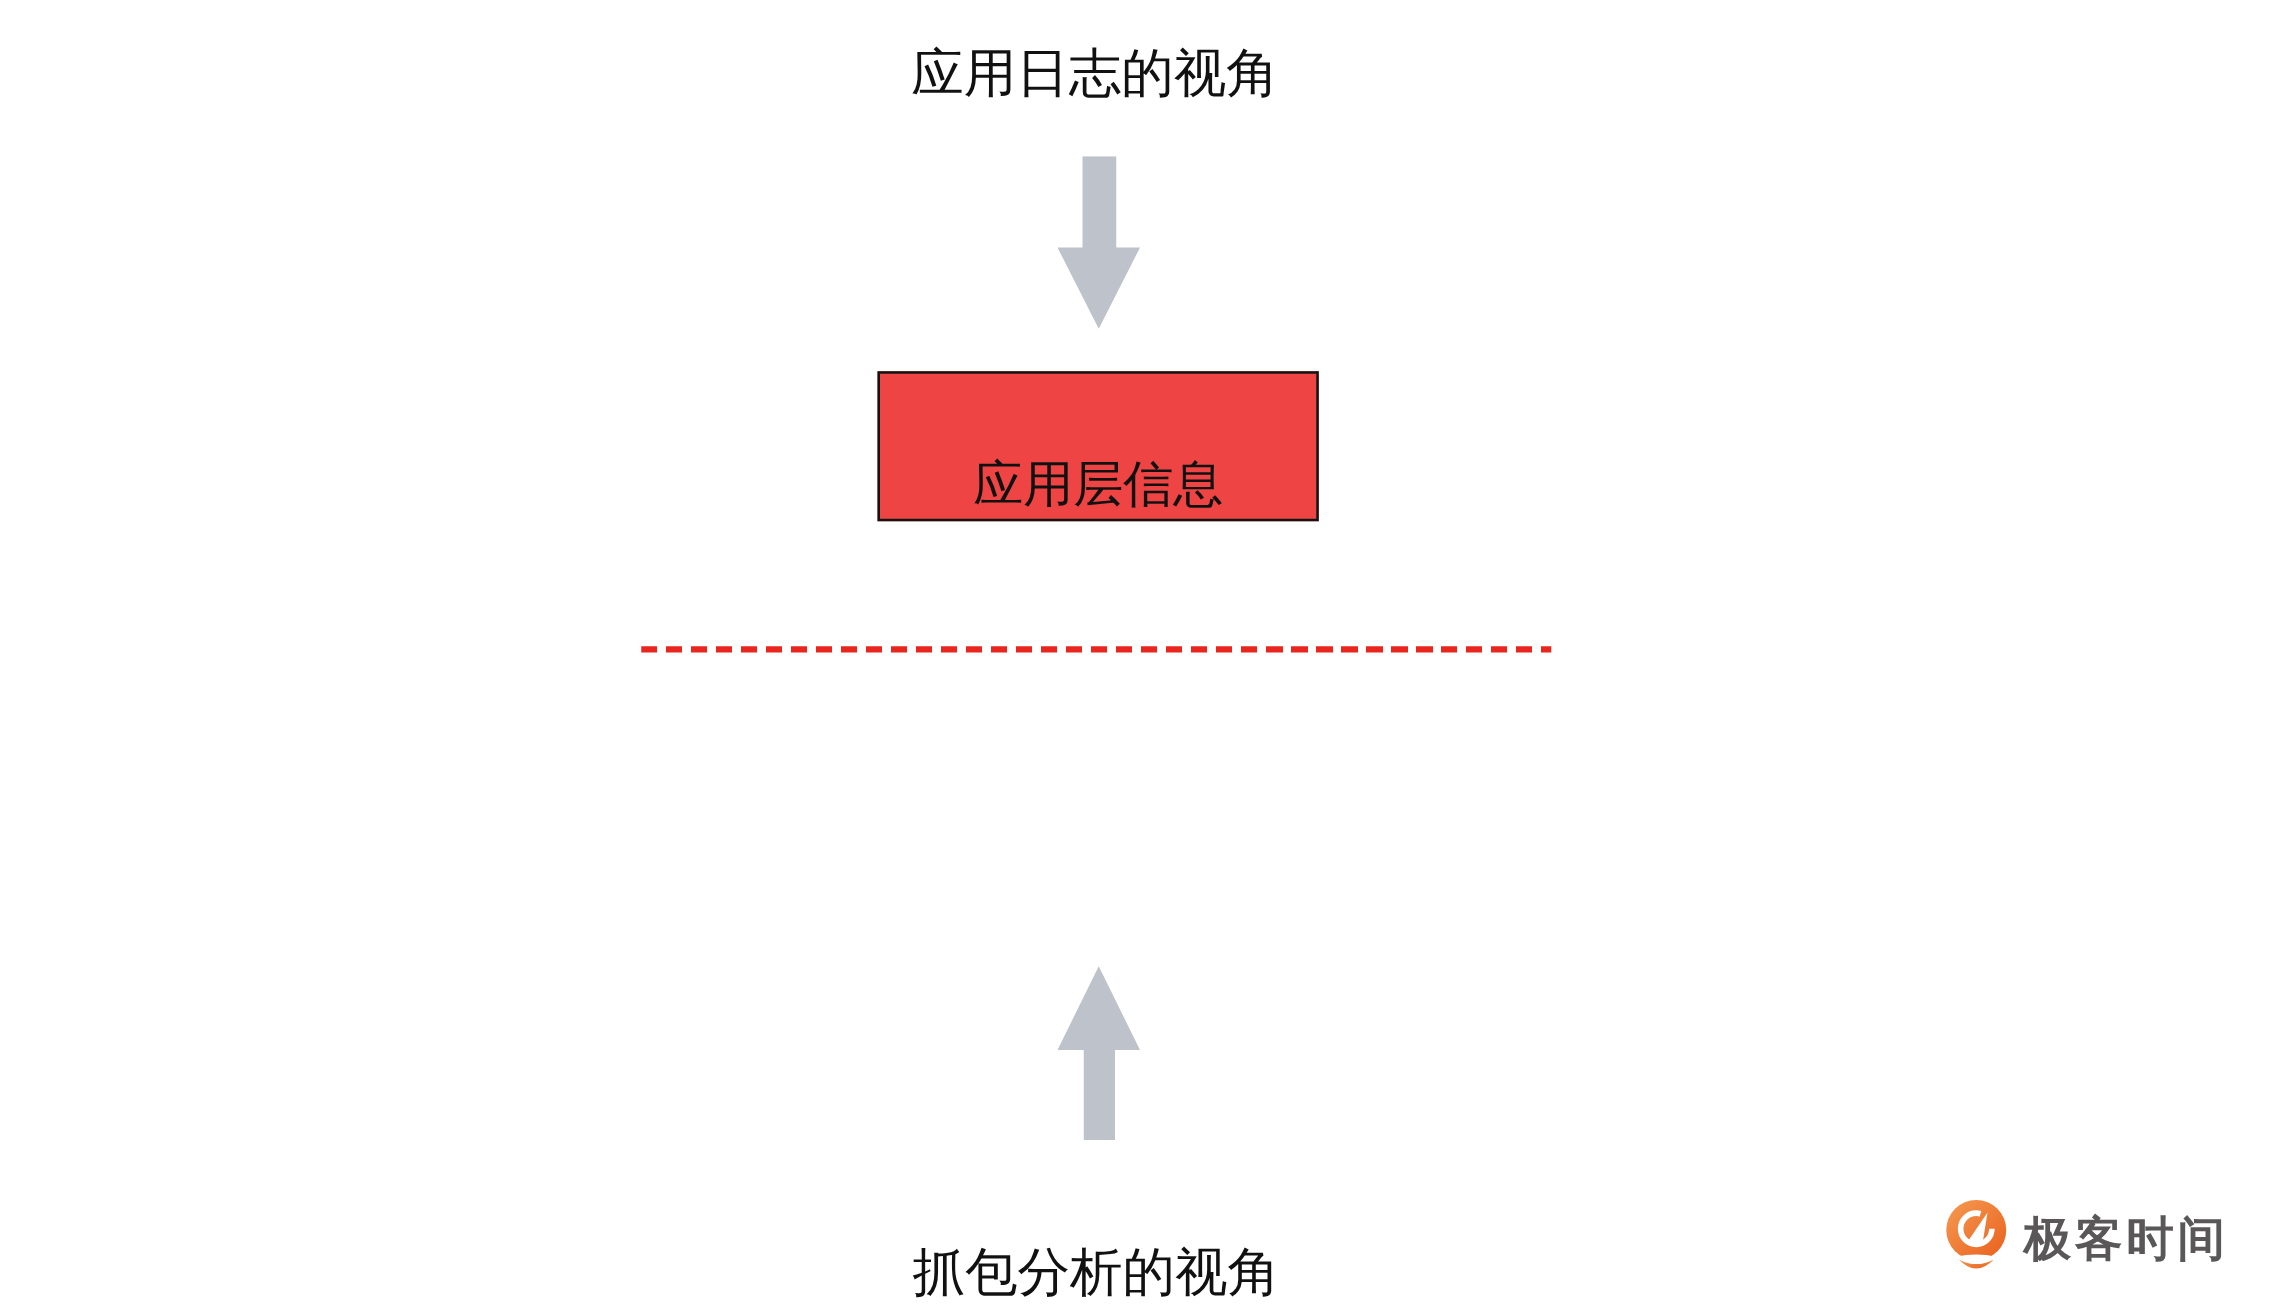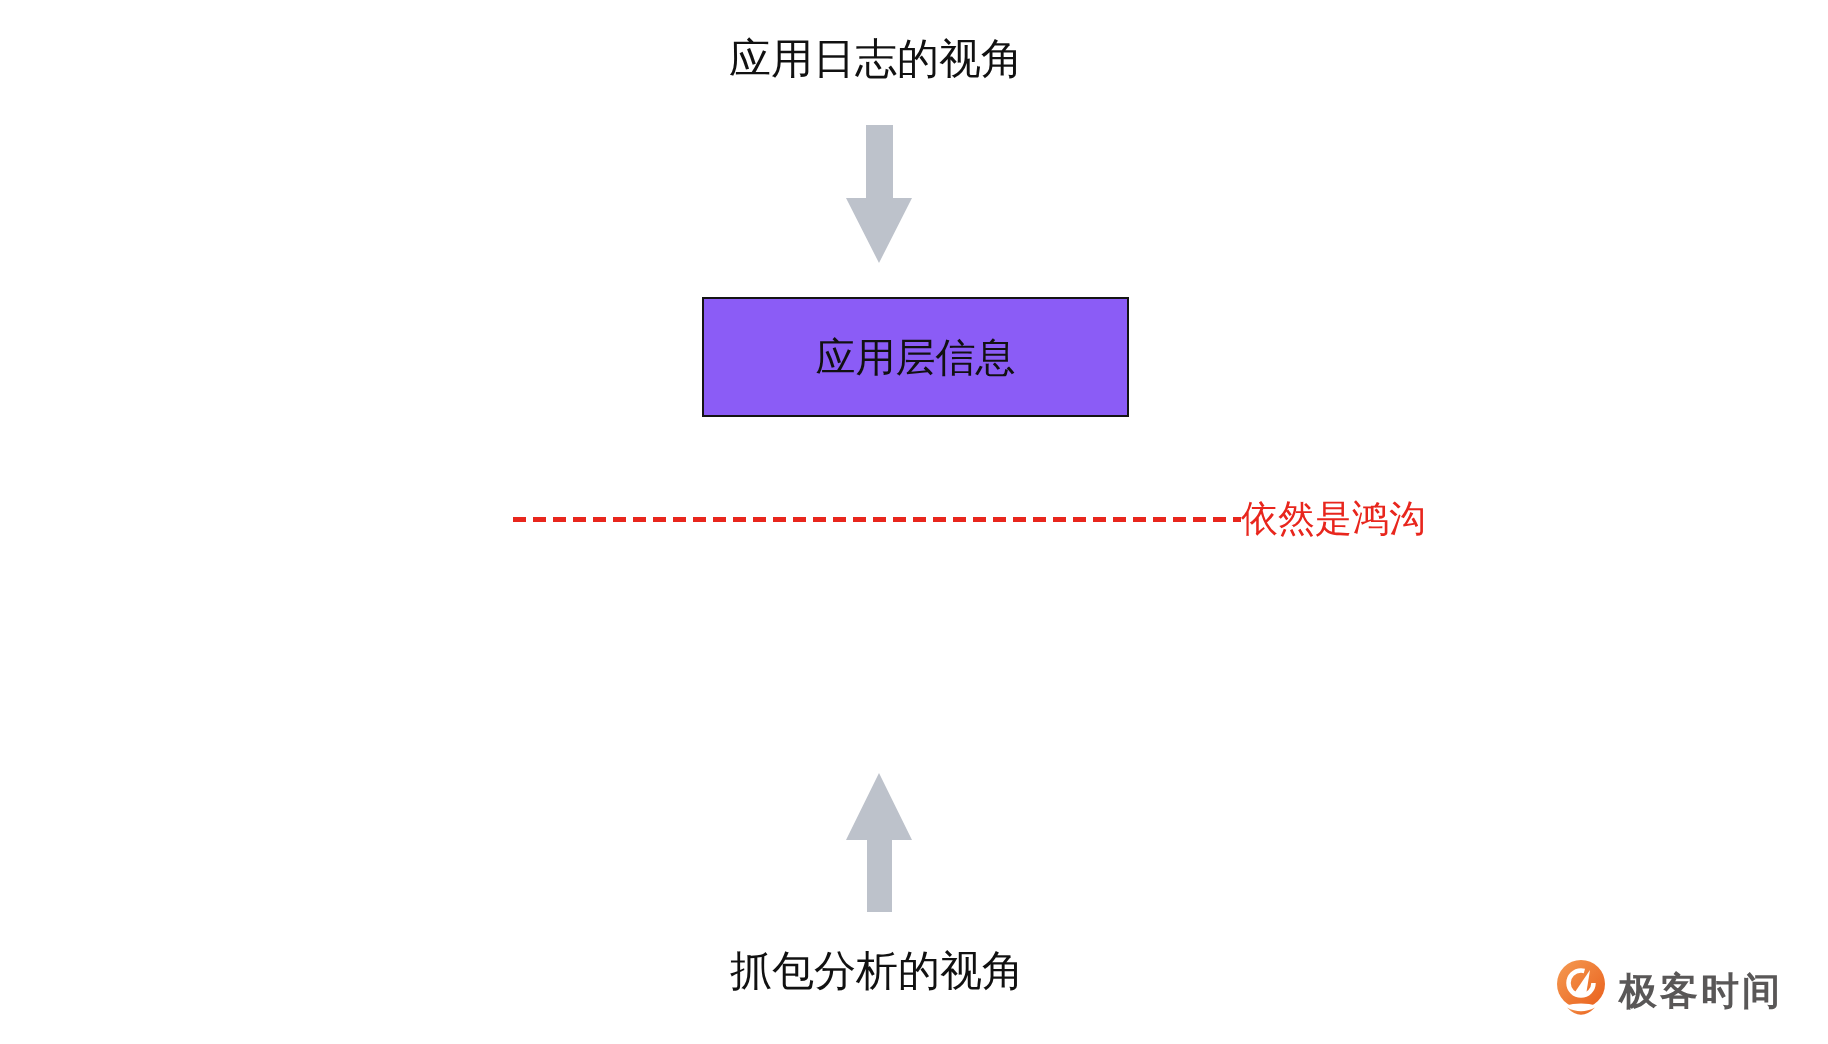--- a/index.html
+++ b/index.html
@@ -23,27 +23,27 @@
     color: #111111;
     white-space: nowrap;
   }
   .flow-arrow {
     position: absolute;
     display: block;
   }
   .node-box {
     position: absolute;
     left: 702px;
-    width: 427px;
+    width: 353px;
     height: 120px;
     box-sizing: border-box;
-    background: #8b5cf6;
+    background: #ef4444;
     border: 2px solid #141414;
     display: flex;
-    align-items: center;
+    align-items: flex-end;
     justify-content: center;
   }
   .node-box .node-label {
     font-size: 40px;
     color: #111111;
     white-space: nowrap;
   }
   .gap-dashed-line {
     position: absolute;
     left: 513px;
@@ -90,28 +90,27 @@
   <svg class="flow-arrow" style="left: 846px; top: 125px;" width="66" height="138" viewBox="0 0 66 138">
     <polygon points="20,0 47,0 47,73 66,73 33,138 0,73 20,73" fill="#bdc2cb"></polygon>
   </svg>
 
   <div class="node-box" style="top: 297px;">
     <span class="node-label">应用层信息</span>
   </div>
 
   <div class="gap-dashed-line"></div>
 
-  <div class="gap-label">依然是鸿沟</div>
 
 
   <svg class="flow-arrow" style="left: 846px; top: 773px;" width="66" height="139" viewBox="0 0 66 139">
     <polygon points="33,0 66,67 46,67 46,139 21,139 21,67 0,67" fill="#bdc2cb"></polygon>
   </svg>
 
-  <div class="perspective-label" style="left: 877px; top: 948px;">抓包分析的视角</div>
+  <div class="perspective-label" style="left: 877px; top: 995px;">抓包分析的视角</div>
 
   <div class="brand-logo">
     <svg width="50" height="64" viewBox="0 0 50 64">
       <defs>
         <linearGradient id="og" x1="0" y1="0" x2="1" y2="1">
           <stop offset="0" stop-color="#f59b52"></stop>
           <stop offset="1" stop-color="#e95f1c"></stop>
         </linearGradient>
       </defs>
       <circle cx="25" cy="25" r="24" fill="url(#og)"></circle>

